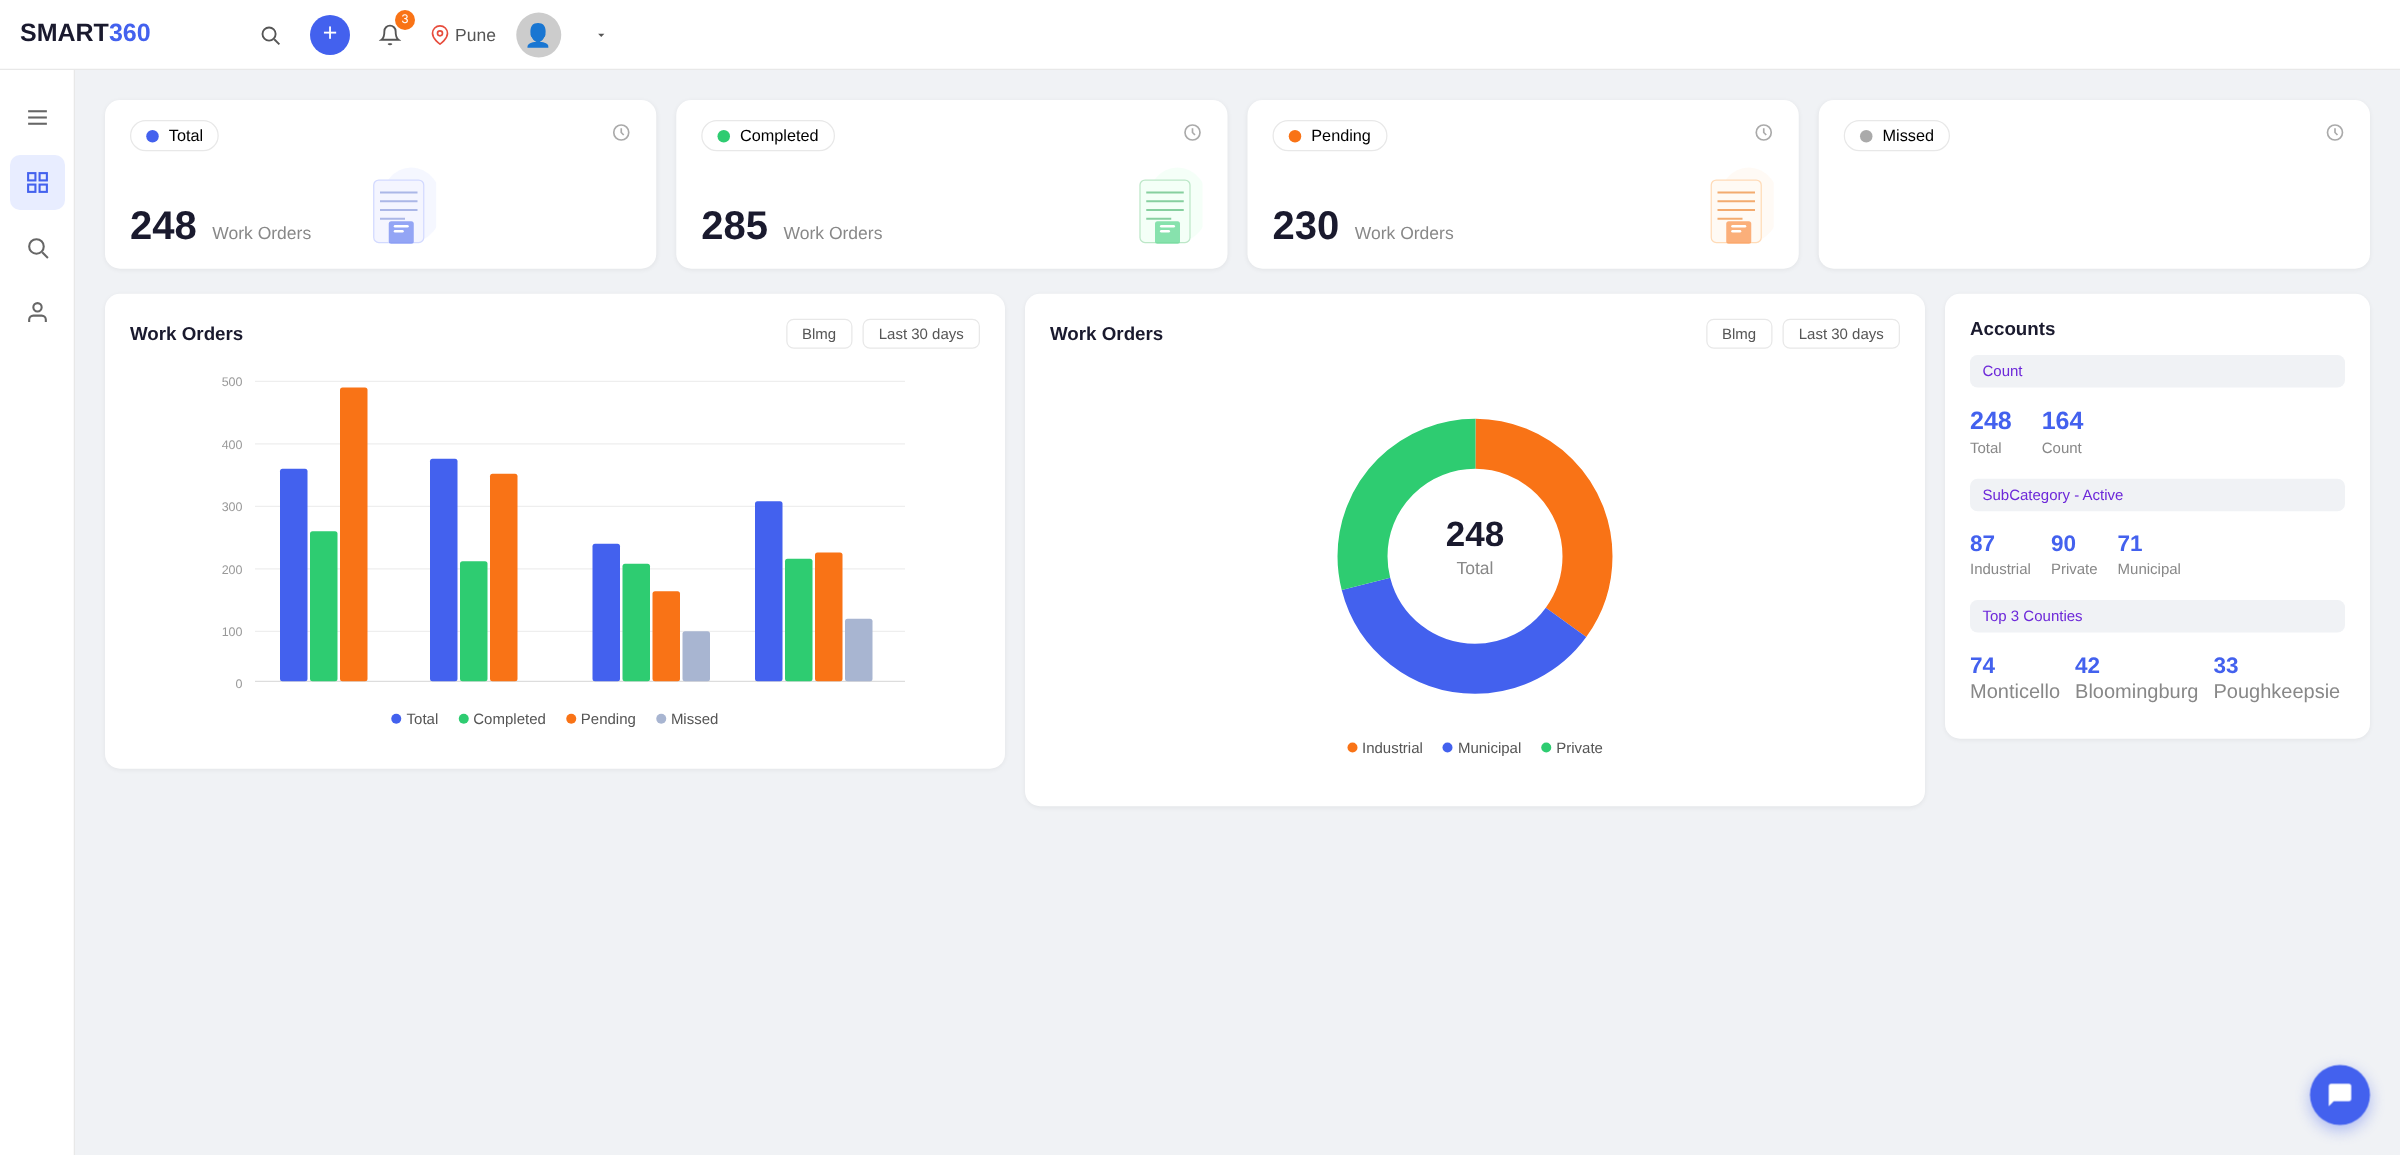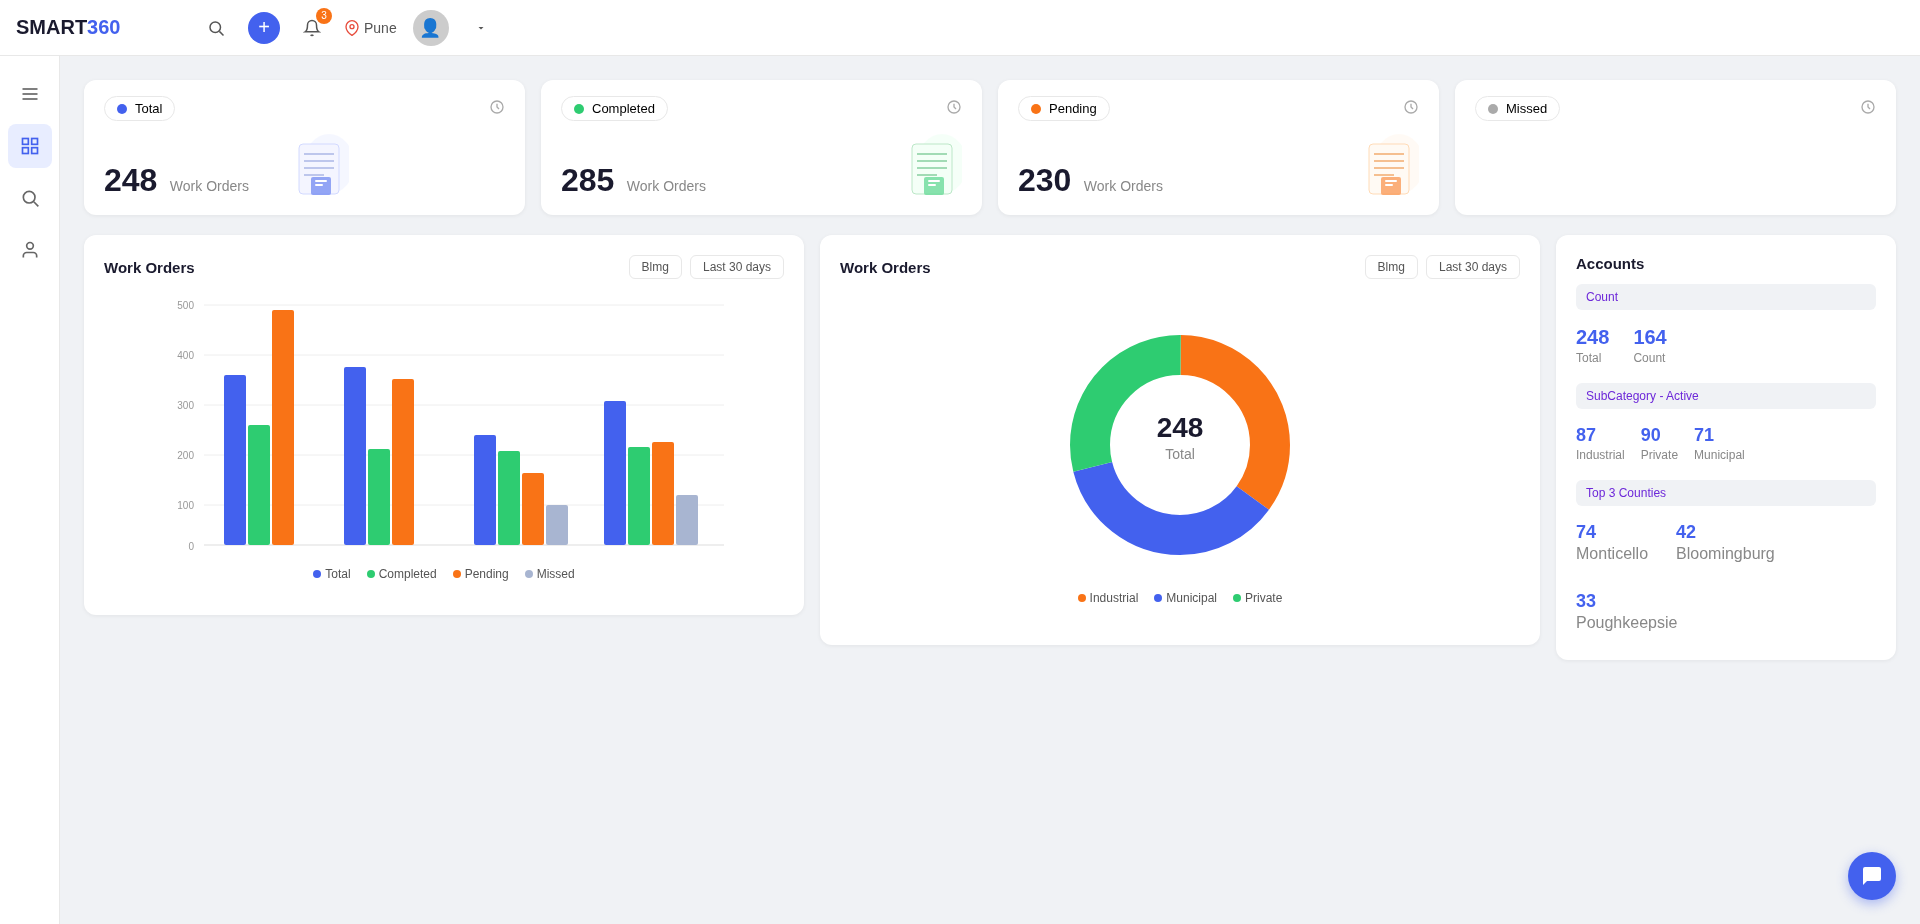--- a/index.html
+++ b/index.html
@@ -307,21 +307,21 @@
       font-size: 18px;
       font-weight: 700;
       color: #4361ee;
     }
     .subcat-label {
       font-size: 12px;
       color: #888;
     }
     .top-counties {
       display: flex;
-      gap: 28px;
+      gap: 12px;
       padding: 8px 0;
       flex-wrap: wrap;
     }
     .county-item {
       display: flex;
       flex-direction: column;
       gap: 2px;
     }
     .county-num {
       font-size: 18px;

